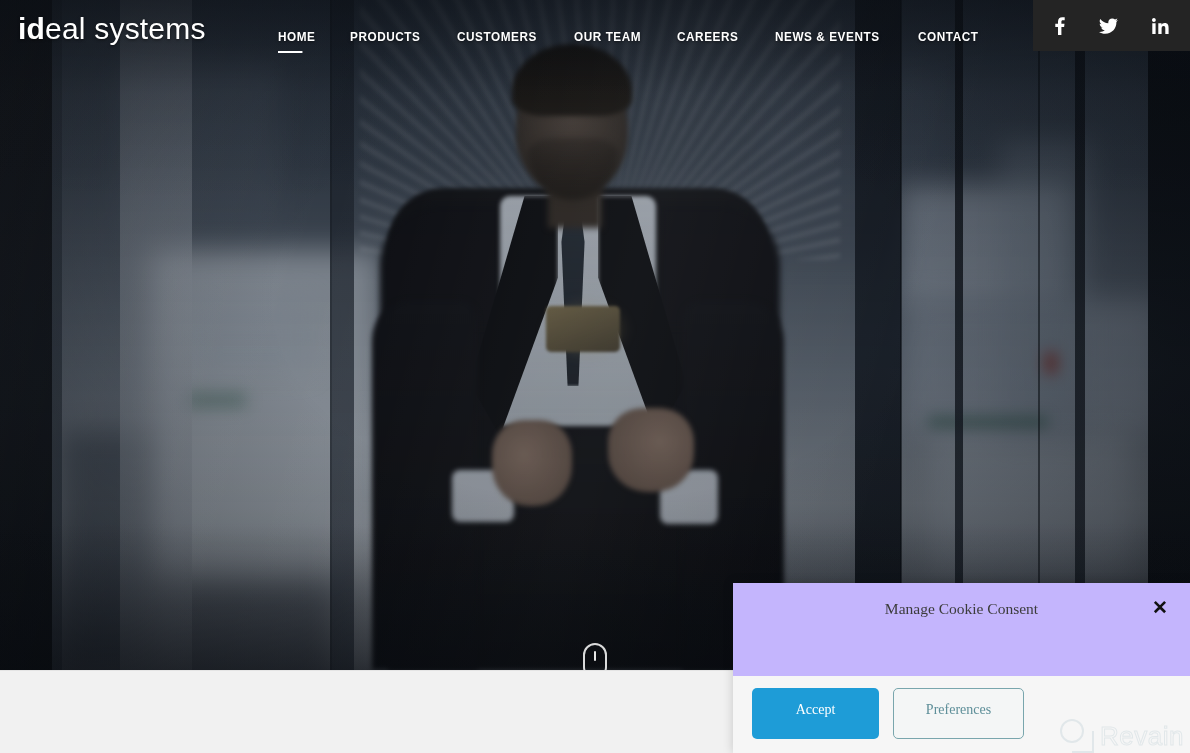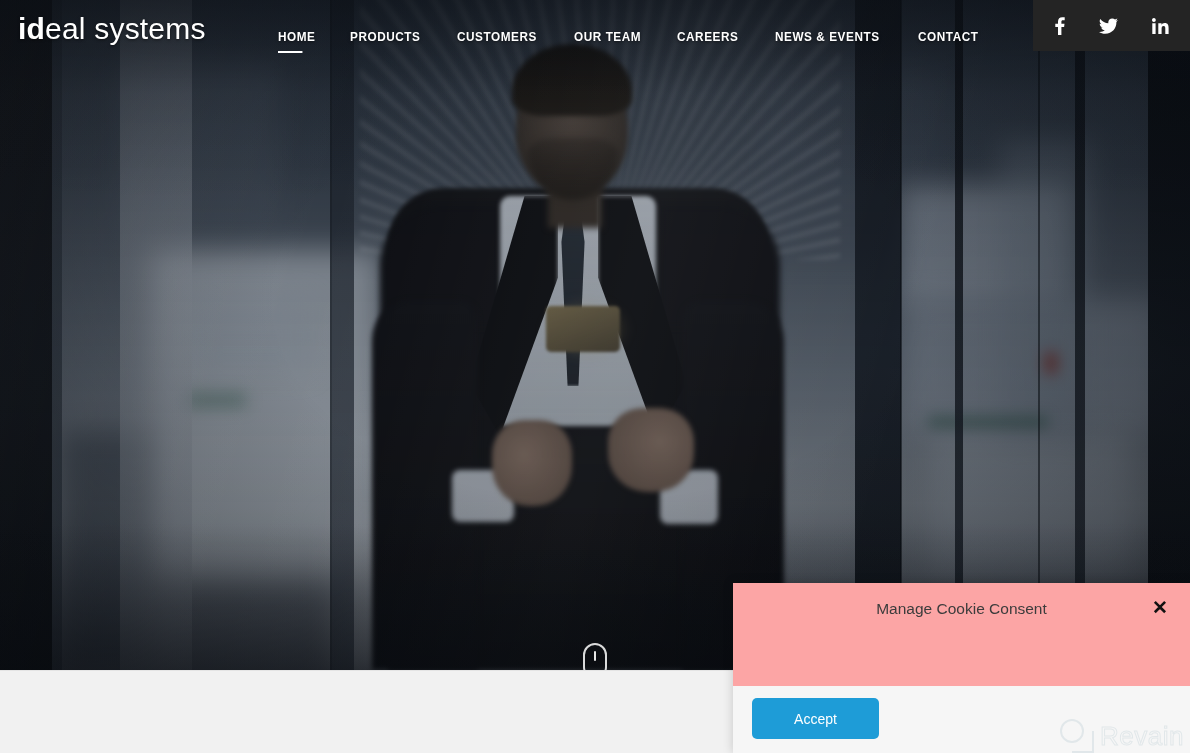--- a/index.html
+++ b/index.html
@@ -212,44 +212,44 @@
 
   
   .below {
     position:absolute; left:0; top:670px; width:1190px; height:83px;
     background:#f1f1f1; border-top:1px solid #e4e4e4;
   }
 
   
   .cookie {
     position:absolute; left:733px; top:583px; width:457px; height:170px;
-    background:#fca5a5; z-index:60;
+    background:#c4b5fd; z-index:60;
     box-shadow:0 0 10px rgba(0,0,0,.18);
-    display:flex; flex-direction:column;
+    display:flex; flex-direction:column;font-family:Liberation Serif, serif;
   }
   .cookie-body { padding:16px 20px 10px 20px; position:relative; flex:0 0 auto; }
   .cookie-title {
     text-align:center; font-size:15.5px; color:#3c3c3c; font-weight:400;
     line-height:20px; padding:0 26px;
   }
   .cookie-close {
     position:absolute; right:20px; top:15px; width:20px; height:20px;
     color:#111; font-size:19px; line-height:20px; text-align:center;
     font-weight:700; cursor:pointer;
   }
   .cookie-text {
     margin-top:17px; font-size:13.5px; color:#3f3f3f; line-height:18px;
   }
   .cookie-actions {
     margin-top:auto; background:#f6f6f6;
     display:flex; align-items:center; gap:14px;
     padding:12px 19px 14px 19px;
   }
   .btn {
-    height:41px; border-radius:5px; font-size:14px; line-height:41px;
+    height:51px; border-radius:5px; font-size:14px; line-height:41px;
     text-align:center; cursor:pointer; border:1px solid transparent; padding:0 10px;
   }
   .btn-accept { flex:0 0 127px; background:#1e9cd7; color:#fff; }
   .btn-deny   { flex:0 0 127px; background:#ececec; color:#8fa5ad; }
   .btn-prefs  { flex:0 0 131px; background:#f4f6f6; color:#5e8f99; border-color:#79a6ad; }
 
   
   .watermark {
     position:absolute; right:6px; bottom:0; z-index:70;
     display:flex; align-items:center; gap:6px; opacity:.30;
@@ -391,20 +391,21 @@
 
   <div class="below"></div>
 
   <div class="cookie">
     <div class="cookie-body">
       <div class="cookie-title">Manage Cookie Consent</div>
       <div class="cookie-close">✕</div>
     </div>
     <div class="cookie-actions">
       <div class="btn btn-accept">Accept</div>
+      <div class="btn btn-prefs">Preferences</div>
     </div>
   </div>
 
   <div class="watermark">
     <div class="wm-logo">
       <span class="c"></span>
         <span class="h"></span>
     </div>
     <div class="wm-text">Revain</div>
   </div>

